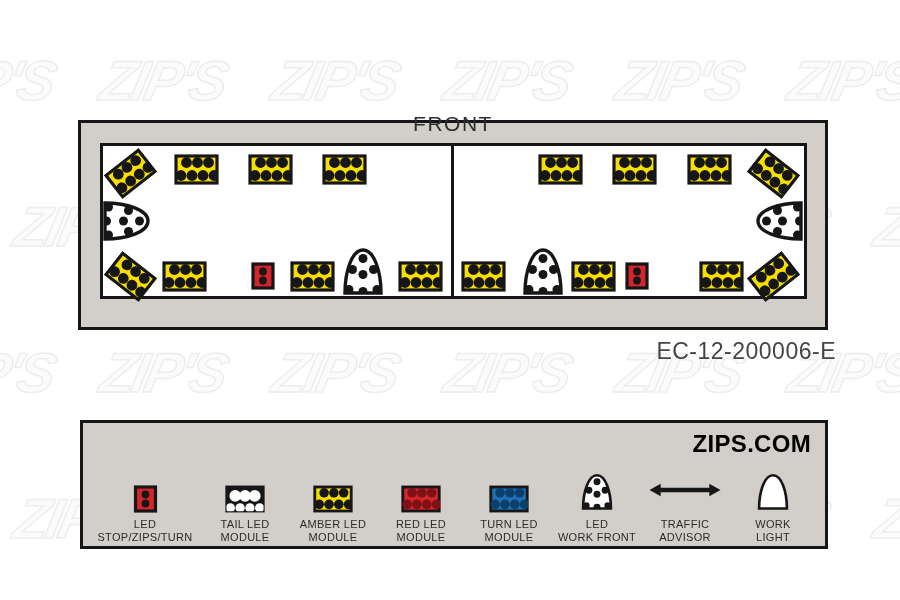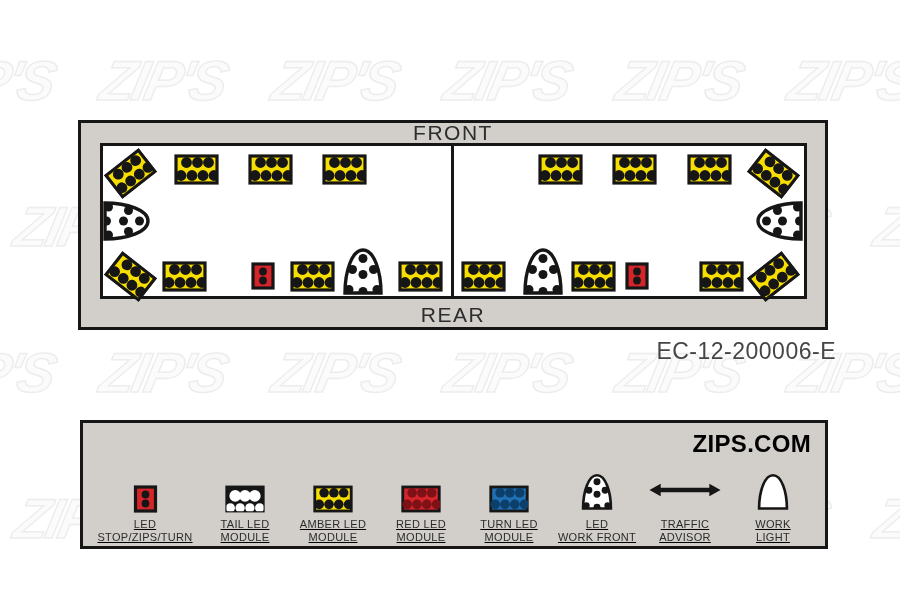--- a/index.html
+++ b/index.html
@@ -19,21 +19,21 @@
 
   
   #lightbar-outer{
     position:absolute;left:78px;top:120px;width:750px;height:210px;z-index:1;
     background:#d2cfca;border:3px solid #161616;box-sizing:border-box;
   }
   .bar-label{
     position:absolute;left:78px;width:750px;text-align:center;z-index:2;
     font-size:21px;letter-spacing:1.5px;color:#2d2d2d;
   }
-  #front-label{top:121px;border-radius:9px;}
+  #front-label{top:112px;border-radius:9px;}
   #rear-label{top:303px;}
   #lightbar-inner{
     position:absolute;left:100px;top:143px;width:707px;height:156px;z-index:2;
     background:#ffffff;border:3px solid #161616;box-sizing:border-box;
   }
   #center-divider{
     position:absolute;left:451px;top:143px;width:3px;height:156px;background:#161616;z-index:3;
   }
   #modules{position:absolute;inset:0;z-index:4;}
   .module{position:absolute;line-height:0;}
@@ -53,21 +53,21 @@
     position:absolute;top:7px;left:0;right:0;text-align:center;
     font-size:24px;font-weight:bold;color:#191919;letter-spacing:0.3px;
   }
   #legend-brand{
     position:absolute;top:7px;right:14px;
     font-size:24px;font-weight:bold;color:#000000;letter-spacing:0.3px;
   }
   #legend-items{
     position:absolute;top:44px;left:6px;right:4px;display:flex;align-items:flex-end;
   }
-  .legend-item{display:flex;flex-direction:column;align-items:center;width:88px;flex:0 0 auto;text-decoration:underline;}
+  .legend-item{display:flex;flex-direction:column;align-items:center;width:88px;flex:0 0 auto;}
   .legend-item.wide{width:112px;}
   .icon-wrap{height:46px;display:flex;align-items:flex-end;justify-content:center;line-height:0;}
   .icon-wrap.mid{align-items:center;}
   .legend-label{
     margin-top:5px;text-align:center;font-size:11px;line-height:13px;
     color:#2b2b2b;letter-spacing:0.3px;white-space:nowrap;
   }
 </style>
 </head>
 <body>
@@ -449,21 +449,20 @@
       <circle cx="12.5" cy="8.5" r="5.4"></circle>
             <circle cx="23.5" cy="8.5" r="5.4"></circle>
             <circle cx="34.5" cy="8.5" r="5.4"></circle>
       <circle cx="7" cy="21.5" r="5.4"></circle>
             <circle cx="18" cy="21.5" r="5.4"></circle>
             <circle cx="29" cy="21.5" r="5.4"></circle>
             <circle cx="40" cy="21.5" r="5.4"></circle>
     </g>
         </svg></div>
     </div>
-  <div id="rear-label" class="bar-label">REAR</div>
 
   <div id="part-number">EC-12-200006-E</div>
 
   <div id="legend-box">
     <div id="legend-brand">ZIPS.COM</div>
     <div id="legend-items">
         <div class="legend-item wide">
           <div class="icon-wrap">
             <svg width="25" height="28" viewBox="0 0 24 28">
     <rect x="2" y="2" width="20" height="24" fill="#D5252B" stroke="#161616" stroke-width="3.2"></rect>

